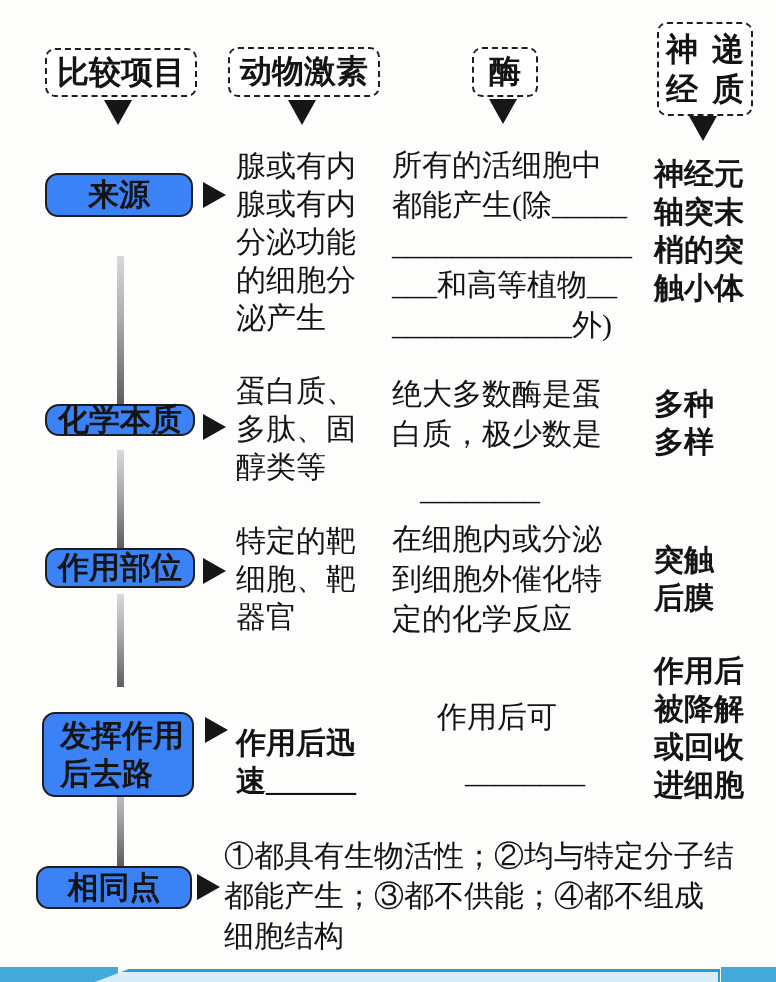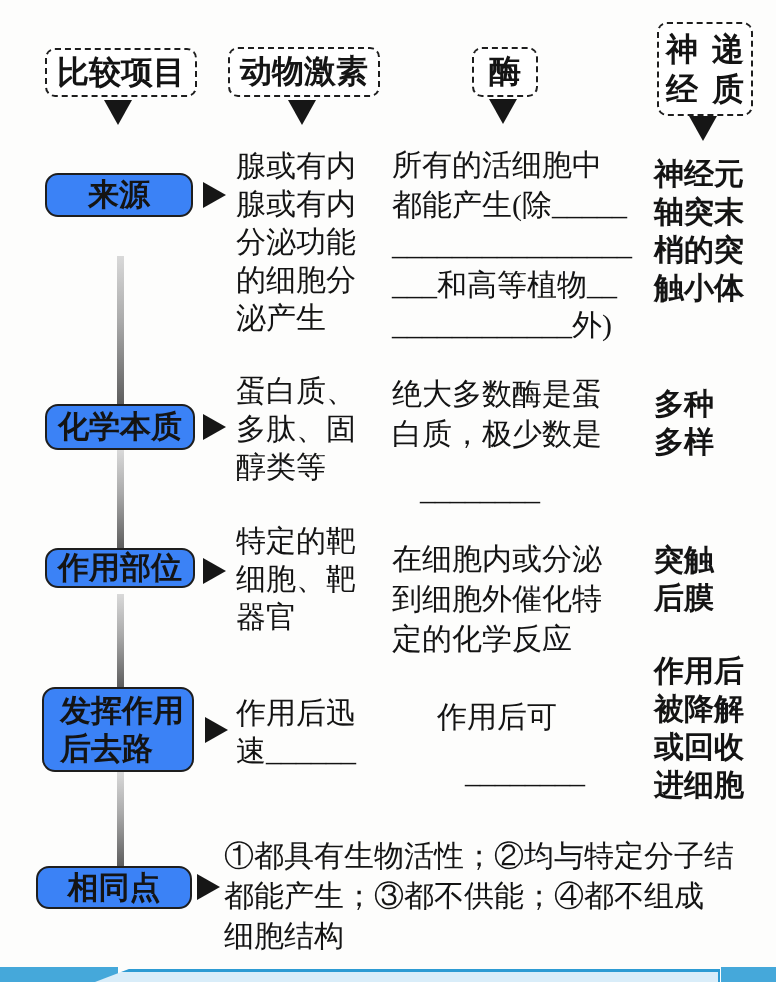--- a/index.html
+++ b/index.html
@@ -23,21 +23,21 @@
   .dashed-box .hline{line-height:40px;}
   .round-box{
     position:absolute;
     border:2.5px solid #1e1e1e;
     border-radius:13px;
     background:#3b82f6;
     display:flex;flex-direction:column;align-items:center;justify-content:center;
     font-weight:bold;font-size:31px;
     box-sizing:border-box;
   }
-  .round-box.left-align{align-items:flex-start;padding-left:16px;}
+  .round-box.left-align{align-items:flex-start;padding-left:16px;margin-top:25px;}
   .round-box .bline{line-height:38px;}
   .down-arrow{
     position:absolute;width:0;height:0;
     border-left:14px solid transparent;
     border-right:14px solid transparent;
     border-top:25px solid #161616;
   }
   .right-arrow{
     position:absolute;width:0;height:0;
     border-top:13px solid transparent;
@@ -118,21 +118,21 @@
     <div class="line">___和高等植物__</div>
     <div class="line">____________外)</div>
   </div>
   <div class="cell bold" style="left:654px;top:155px;width:115px;">
     <div class="line">神经元</div>
     <div class="line">轴突末</div>
     <div class="line">梢的突</div>
     <div class="line">触小体</div>
   </div>
 
-  <div class="round-box" style="left:45px;top:404px;width:150px;height:46px;">
+  <div class="round-box" style="left:45px;top:404px;width:150px;height:32px;border-radius:14px;">
     <span>化学本质</span>
   </div>
   <div class="right-arrow" style="left:203px;top:414px;"></div>
   <div class="cell" style="left:236px;top:372px;width:160px;">
     <div class="line">蛋白质、</div>
     <div class="line">多肽、固</div>
     <div class="line">醇类等</div>
   </div>
   <div class="cell lh40" style="left:392px;top:374px;width:240px;">
     <div class="line">绝大多数酶是蛋</div>
@@ -146,36 +146,36 @@
 
   <div class="round-box" style="left:45px;top:548px;width:150px;height:40px;">
     <span>作用部位</span>
   </div>
   <div class="right-arrow" style="left:203px;top:558px;"></div>
   <div class="cell" style="left:236px;top:522px;width:160px;">
     <div class="line">特定的靶</div>
     <div class="line">细胞、靶</div>
     <div class="line">器官</div>
   </div>
-  <div class="cell lh40" style="left:392px;top:519px;width:240px;margin-top:20px;">
+  <div class="cell lh40" style="left:392px;top:519px;width:240px;">
     <div class="line">在细胞内或分泌</div>
     <div class="line">到细胞外催化特</div>
     <div class="line">定的化学反应</div>
   </div>
   <div class="cell bold" style="left:654px;top:541px;width:115px;">
     <div class="line">突触</div>
     <div class="line">后膜</div>
   </div>
 
   <div class="round-box left-align" style="left:42px;top:687px;width:152px;height:85px;">
     <div class="bline">发挥作用</div>
     <div class="bline">后去路</div>
   </div>
   <div class="right-arrow" style="left:205px;top:717px;"></div>
-  <div class="cell" style="left:236px;top:694px;width:160px;">
+  <div class="cell" style="left:236px;top:724px;width:160px;font-weight:bold;">
     <div class="line">作用后迅</div>
     <div class="line">速______</div>
   </div>
   <div class="cell lh40 indent45" style="left:392px;top:697px;width:240px;">
     <div class="line">作用后可</div>
     <div class="line gap-top">________</div>
   </div>
   <div class="cell bold" style="left:654px;top:652px;width:115px;">
     <div class="line">作用后</div>
     <div class="line">被降解</div>

